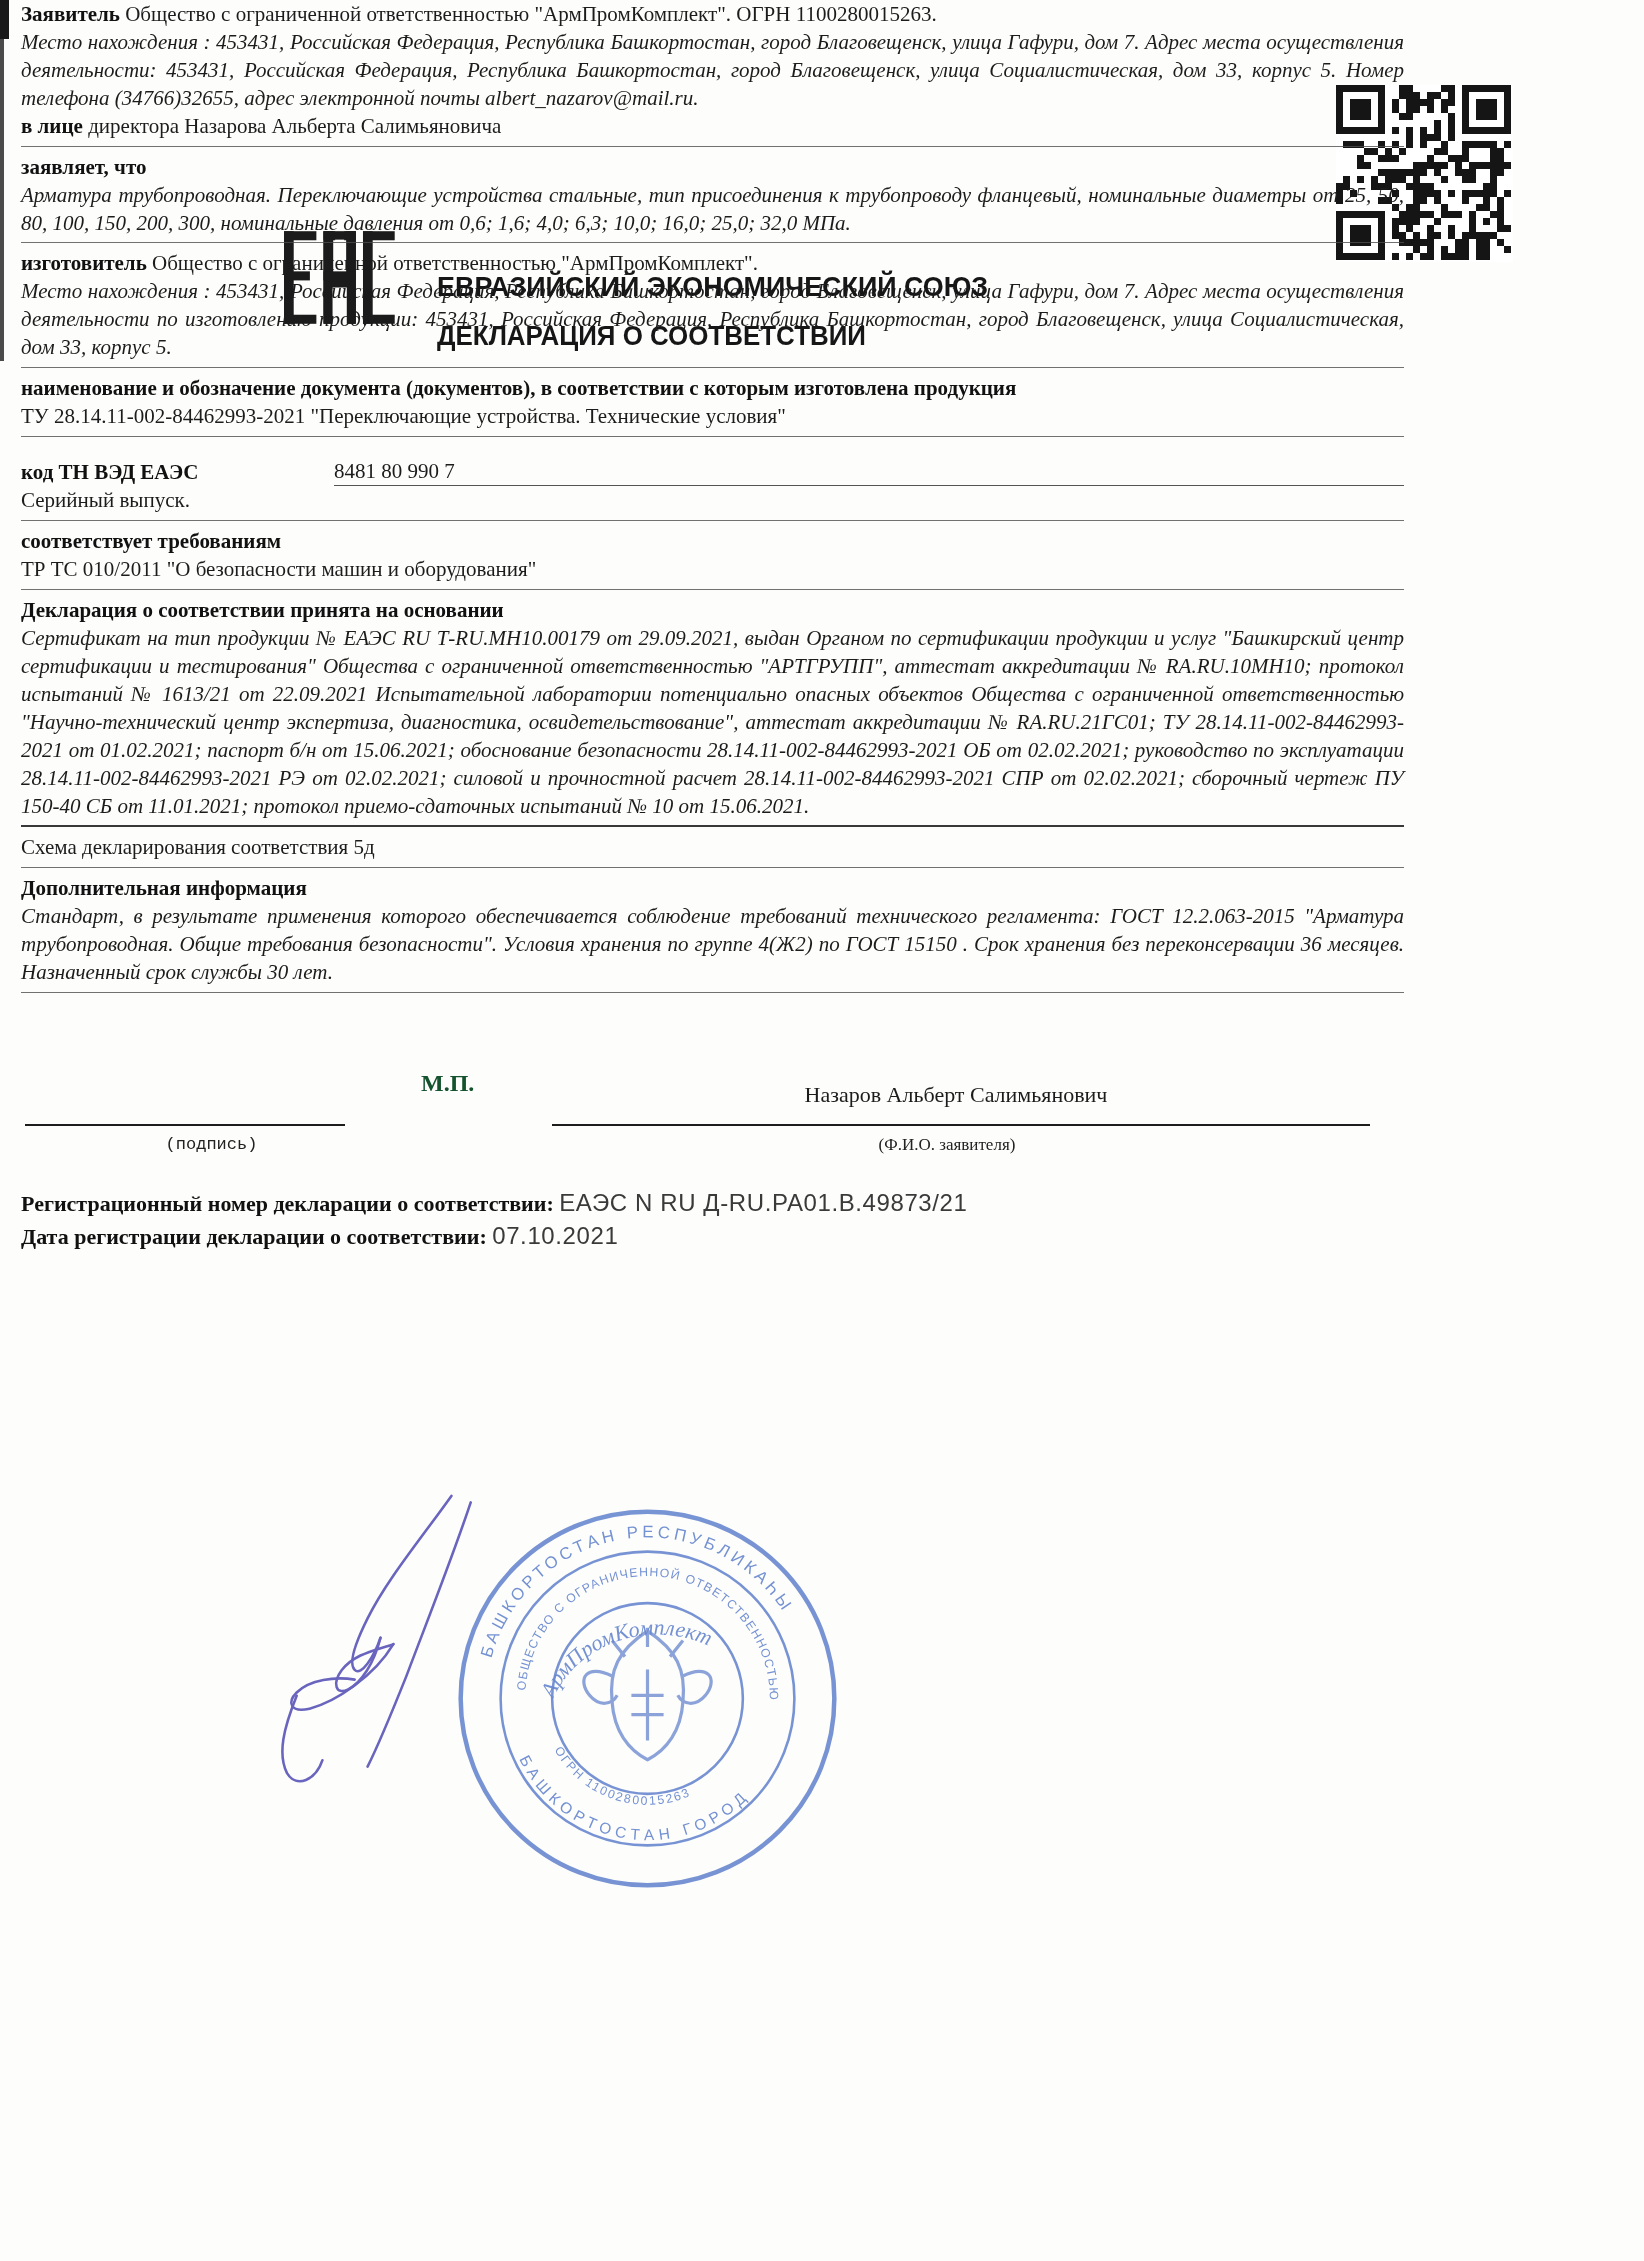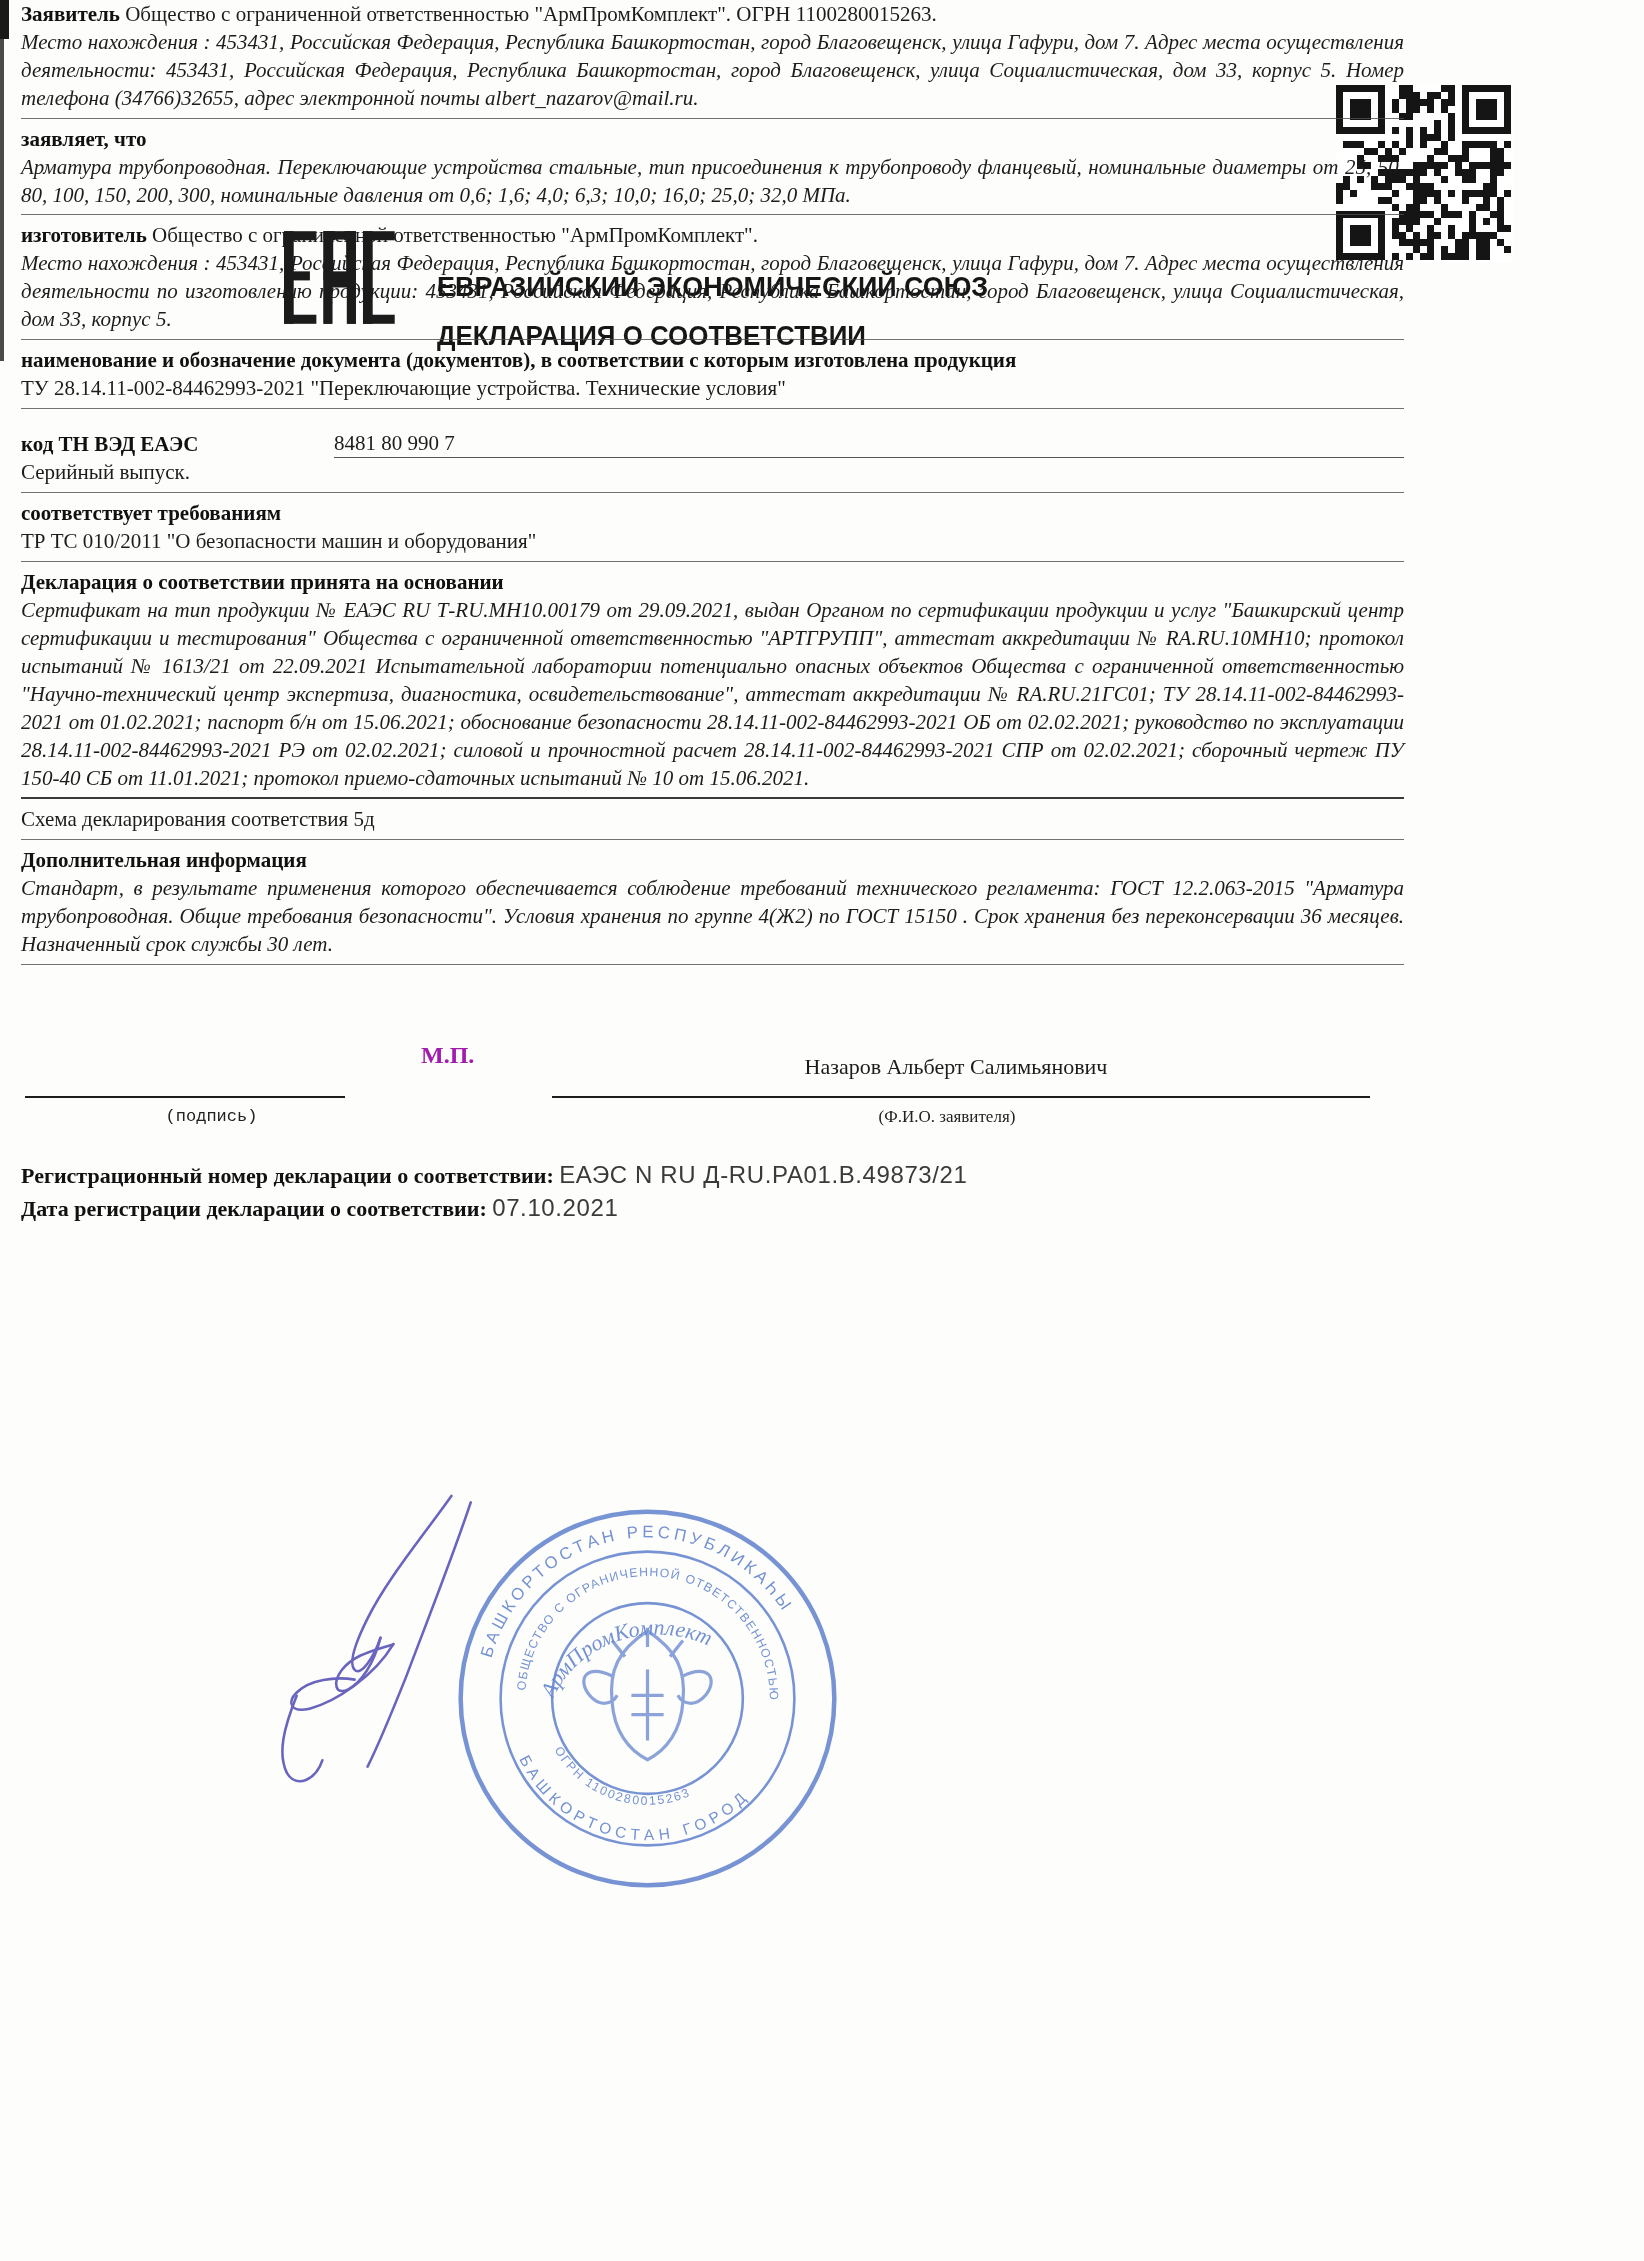--- a/index.html
+++ b/index.html
@@ -36,21 +36,21 @@
 
   .tnved-row{display:flex;align-items:flex-end;}
   .tnved-label{width:313px;flex:none;margin-top:16px;}
   .tnved-value{flex:1;border-bottom:1.3px solid #555;}
 
   .fill-sans{font-family:"Liberation Sans", sans-serif;color:#3a3a3a;}
   .validity-row{margin-top:31px;}
   .validity-date{font-size:24px;color:#2f2f2f;}
 
   .sigzone{position:relative;height:187px;margin-top:5.2px;}
-  .mp{position:absolute;left:400px;top:71px;font-weight:bold;font-size:24px;color:#a21caf;}
+  .mp{position:absolute;left:400px;top:71px;font-weight:bold;font-size:24px;color:#14532d;}
   .signer-name{position:absolute;left:645px;top:83px;width:580px;text-align:center;font-size:22px;}
   .sigline{position:absolute;top:126px;height:1.9px;background:#1d1d1d;}
   .sigline.left{left:3.9px;width:320px;}
   .sigline.right{left:531px;width:818px;}
   .caption{position:absolute;top:133px;font-size:17px;color:#222;text-align:center;}
   .caption.sig{left:100px;width:181px;font-family:Liberation Mono, monospace;}
   .caption.fio{left:765px;width:322px;font-family:Liberation Serif, serif;}
 
   .reg-row{margin-top:3.9px;font-weight:bold;font-size:22px;}
   .reg-row .fill-sans{font-weight:normal;font-size:24px;letter-spacing:0.6px;}
@@ -812,20 +812,21 @@
       <path d="M210 250 C 180 300 120 340 80 350 C 50 357 45 340 60 325 C 80 305 120 300 150 305"></path>
       <path d="M330 30 C 300 120 260 220 230 300 C 210 350 190 400 170 440"></path>
       <path d="M60 330 C 40 380 30 420 45 450 C 60 475 90 460 100 430"></path>
     </g>
   </svg>
 
   <div class="flow abs-layer" style="position:absolute;">
 
     <p class="row"><b>Заявитель</b> <span>Общество с ограниченной ответственностью "АрмПромКомплект". ОГРН 1100280015263.</span></p>
     <p class="row jp">Место нахождения : 453431, Российская Федерация, Республика Башкортостан, город Благовещенск, улица Гафури, дом 7. Адрес места осуществления деятельности: 453431, Российская Федерация, Республика Башкортостан, город Благовещенск, улица Социалистическая, дом 33, корпус 5. Номер телефона (34766)32655, адрес электронной почты albert_nazarov@mail.ru.</p>
+    <p class="row"><b>в лице</b> <span>директора Назарова Альберта Салимьяновича</span></p>
     <hr class="sep">
 
     <p class="row"><b>заявляет, что</b></p>
     <p class="row jp">Арматура трубопроводная. Переключающие устройства стальные, тип присоединения к трубопроводу фланцевый, номинальные диаметры от 25, 50, 80, 100, 150, 200, 300, номинальные давления от 0,6; 1,6; 4,0; 6,3; 10,0; 16,0; 25,0; 32,0 МПа.</p>
     <hr class="sep">
 
     <p class="row"><b>изготовитель</b> <span>Общество с ограниченной ответственностью "АрмПромКомплект".</span></p>
     <p class="row jp">Место нахождения : 453431, Российская Федерация, Республика Башкортостан, город Благовещенск, улица Гафури, дом 7. Адрес места осуществления деятельности по изготовлению продукции: 453431, Российская Федерация, Республика Башкортостан, город Благовещенск, улица Социалистическая, дом 33, корпус 5.</p>
     <hr class="sep">
 

